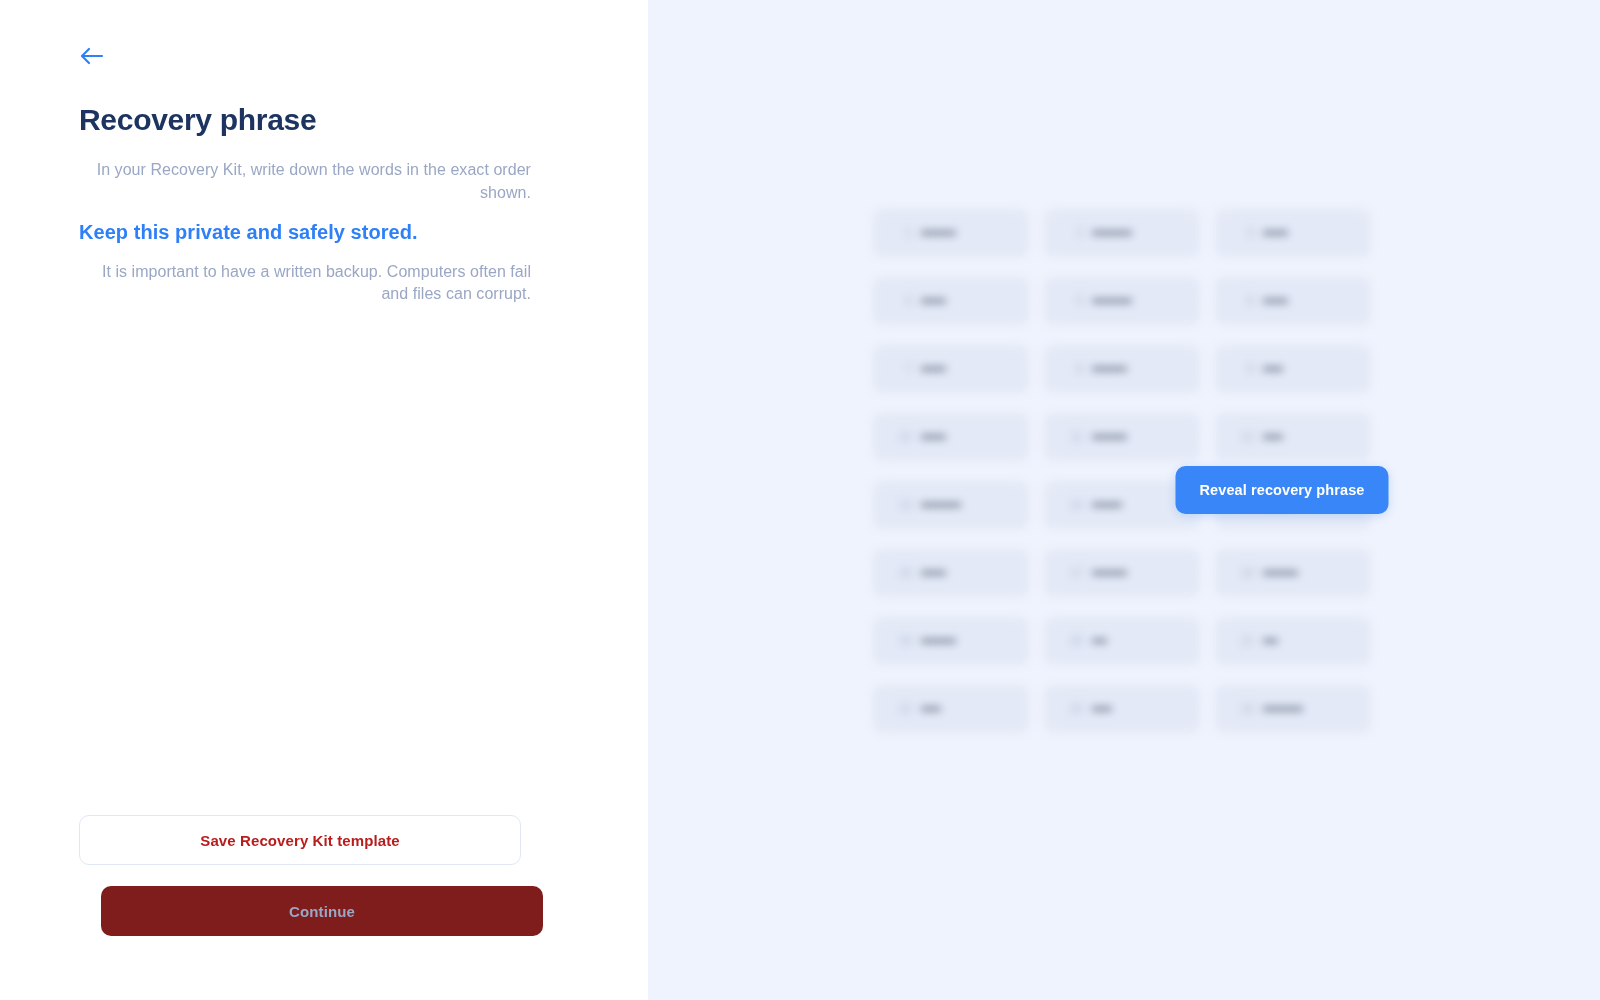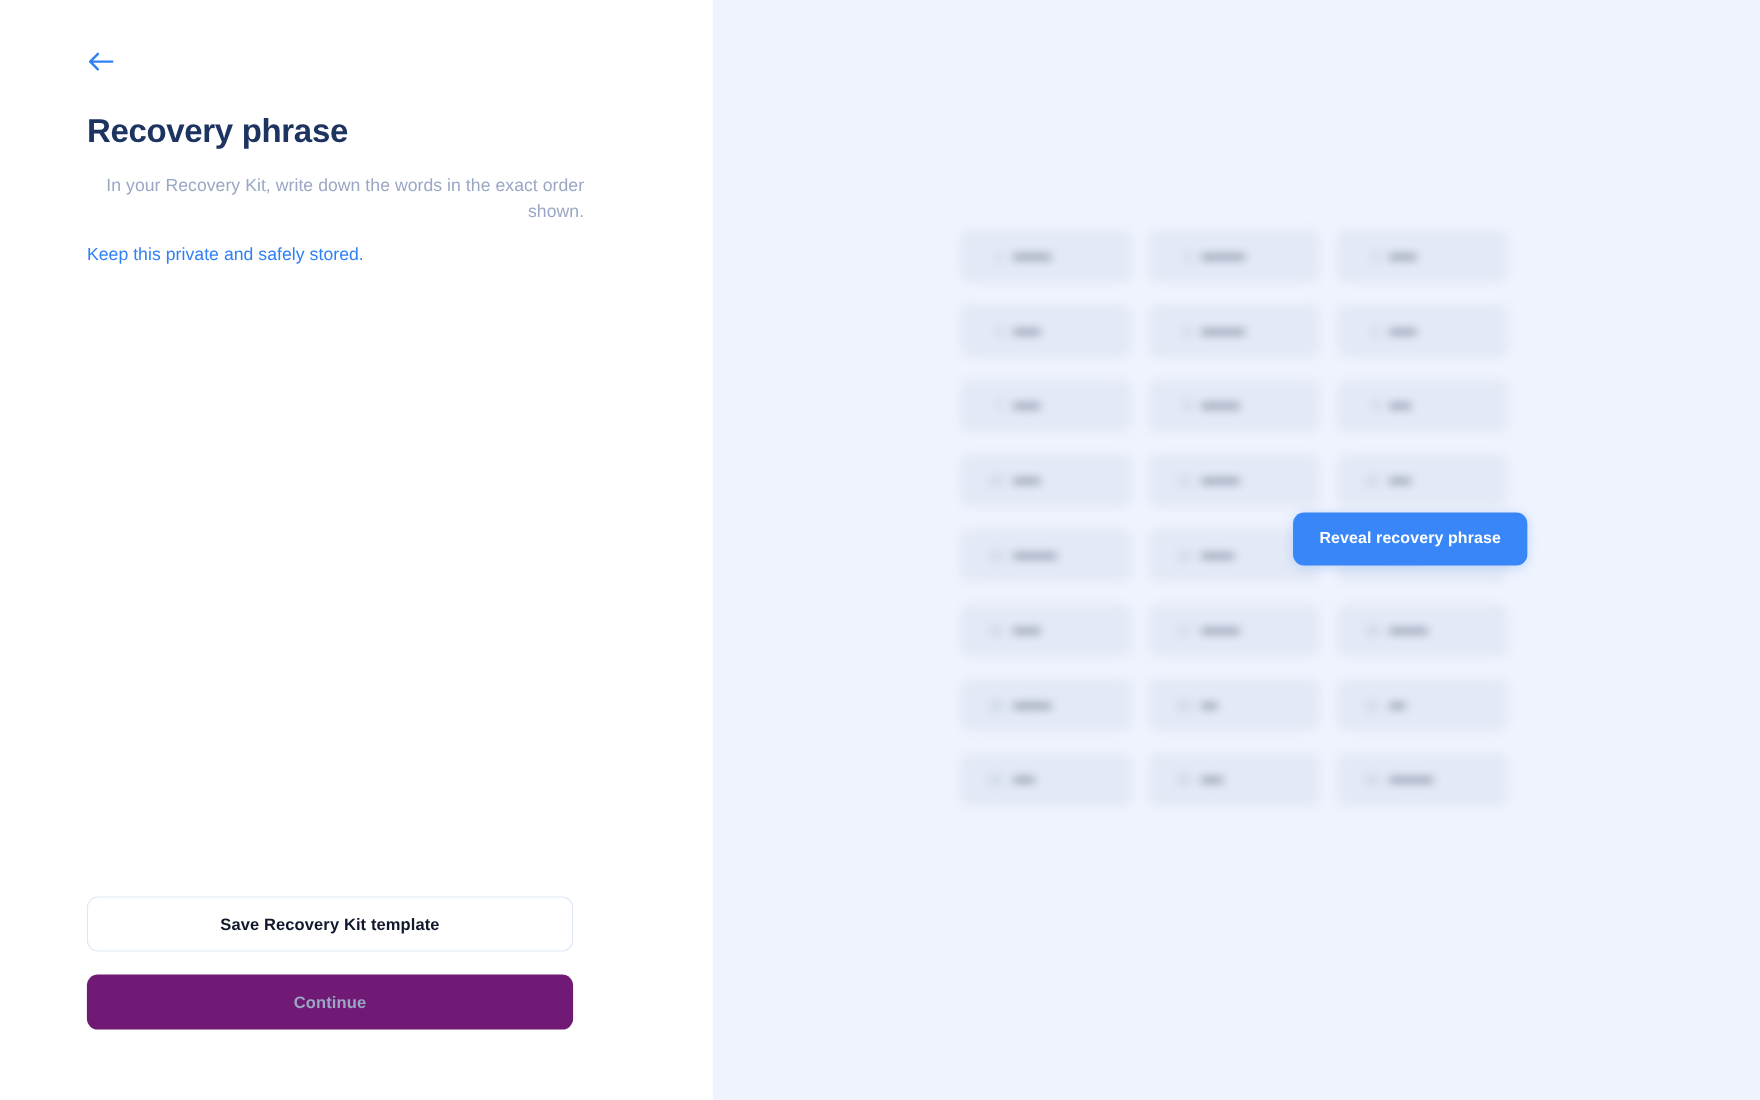--- a/index.html
+++ b/index.html
@@ -65,65 +65,66 @@
 
   .copy-paragraph {
     font-size: 16px;
     line-height: 22.5px;
     color: #9aa7c4;
     letter-spacing: 0.05px;
     text-align: right;
   }
 
   .copy-highlight {
-    font-size: 16px;
+    font-size: 20px;
     line-height: 22.5px;
     color: #2f80f7;
-    font-weight: normal;
+    font-weight: bold;
     margin-top: 17px;
     margin-bottom: 17px;
     letter-spacing: 0.05px;
   }
 
   .footer-actions {
     position: absolute;
     left: 79px;
     top: 815px;
     width: 442px;
   }
 
   .btn-secondary {
     display: block;
     width: 442px;
     height: 50px;
     border-radius: 10px;
     background: #ffffff;
     border: 1px solid #dfe7f5;
-    color: #0f172a;
+    color: #b91c1c;
     font-size: 15px;
     font-weight: bold;
     font-family: "Liberation Sans", sans-serif;
     letter-spacing: 0.1px;
     cursor: pointer;
   }
 
   .btn-disabled {
     display: block;
     width: 442px;
     height: 50px;
     margin-top: 21px;
     border-radius: 10px;
-    background: #701a75;
+    background: #7f1d1d;
     border: none;
     color: #9aa7c4;
     font-size: 15px;
     font-weight: bold;
     font-family: "Liberation Sans", sans-serif;
     letter-spacing: 0.1px;
     cursor: default;
+    margin-left: 22px;
   }
 
   
   .right-panel {
     flex: 1 1 auto;
     height: 1000px;
     background: #eff3fd;
     position: relative;
     margin-left: 40px;
   }
@@ -203,20 +204,21 @@
         <path d="M10 3 L3 10 L10 17" fill="none" stroke="#2f80f7" stroke-width="2.2" stroke-linecap="round" stroke-linejoin="round"></path>
         <line x1="3.2" y1="10" x2="23" y2="10" stroke="#2f80f7" stroke-width="2.2" stroke-linecap="round"></line>
       </svg>
     </button>
 
     <h1 class="page-title">Recovery phrase</h1>
 
     <div class="copy-block">
       <p class="copy-paragraph">In your Recovery Kit, write down the words in the exact order shown.</p>
       <p class="copy-highlight">Keep this private and safely stored.</p>
+      <p class="copy-paragraph">It is important to have a written backup. Computers often fail and files can corrupt.</p>
     </div>
 
     <div class="footer-actions">
       <button class="btn-secondary">Save Recovery Kit template</button>
       <button class="btn-disabled">Continue</button>
     </div>
   </div>
 
   <div class="right-panel">
     <div class="phrase-stage">

